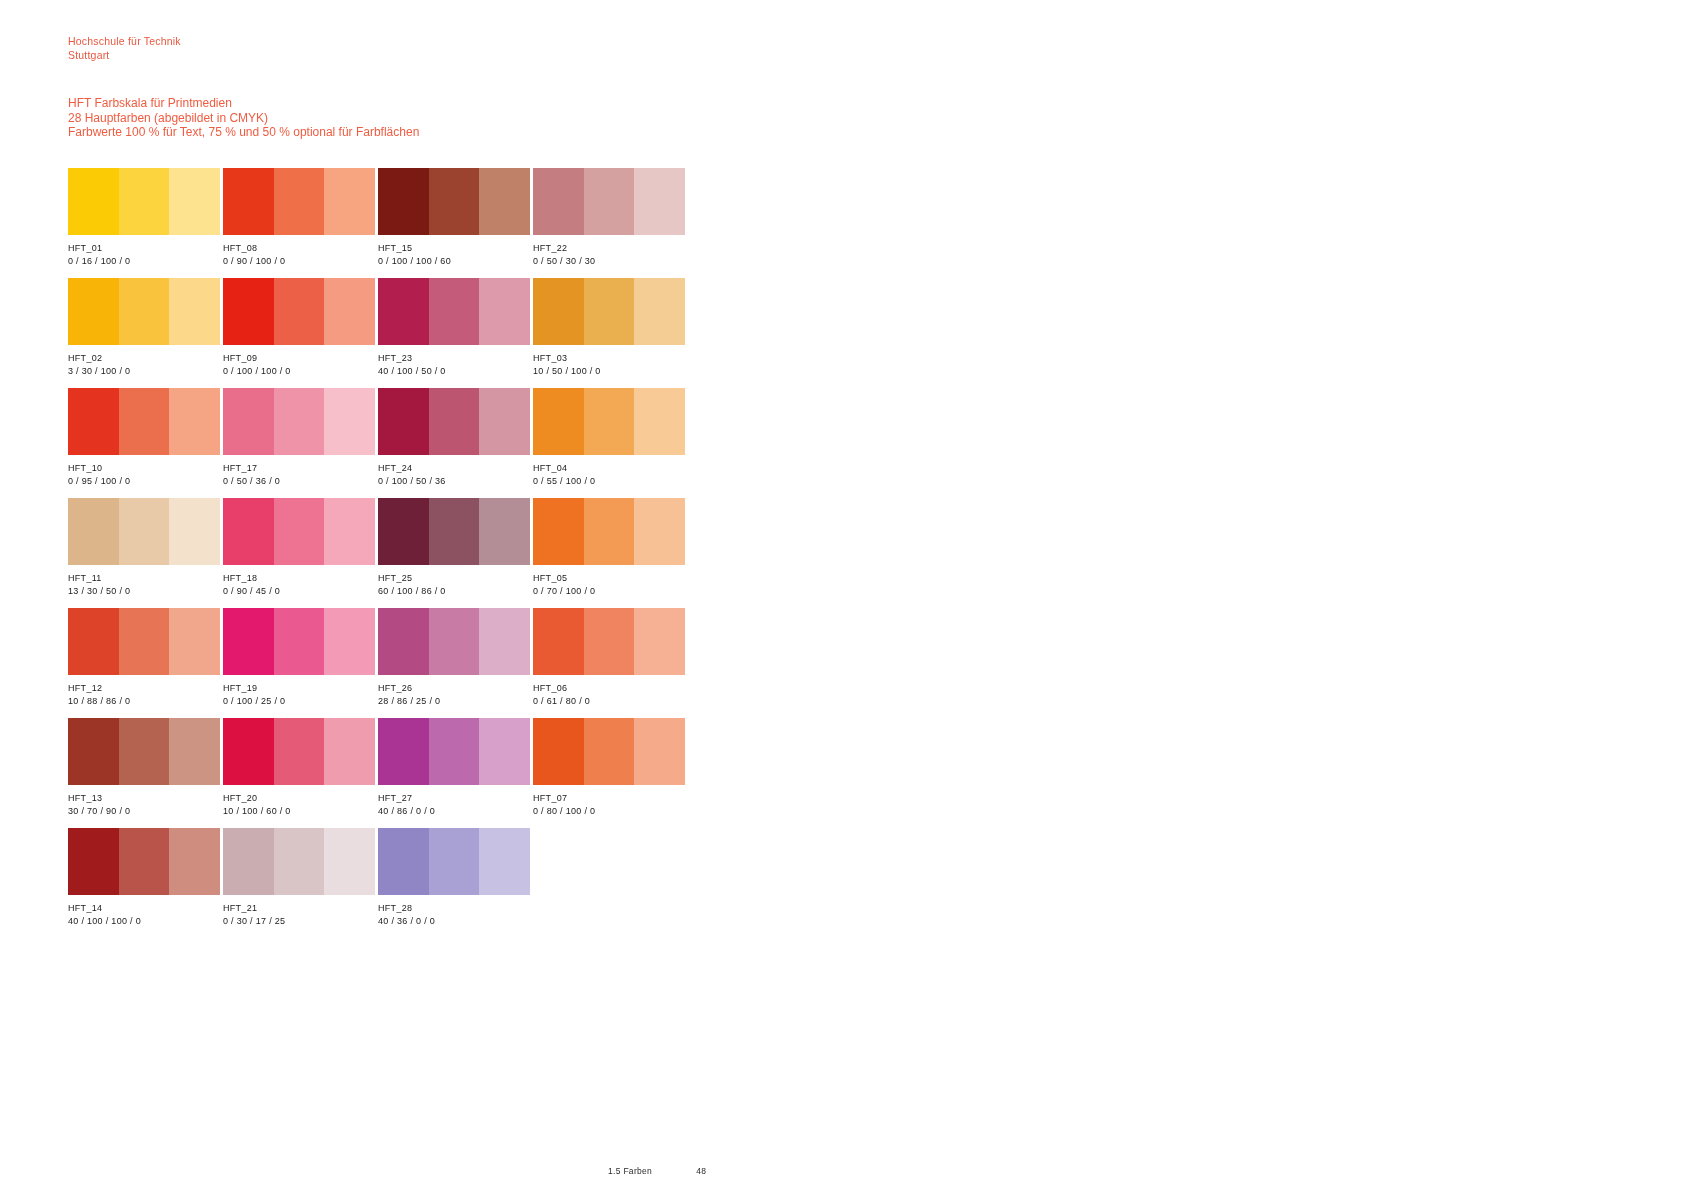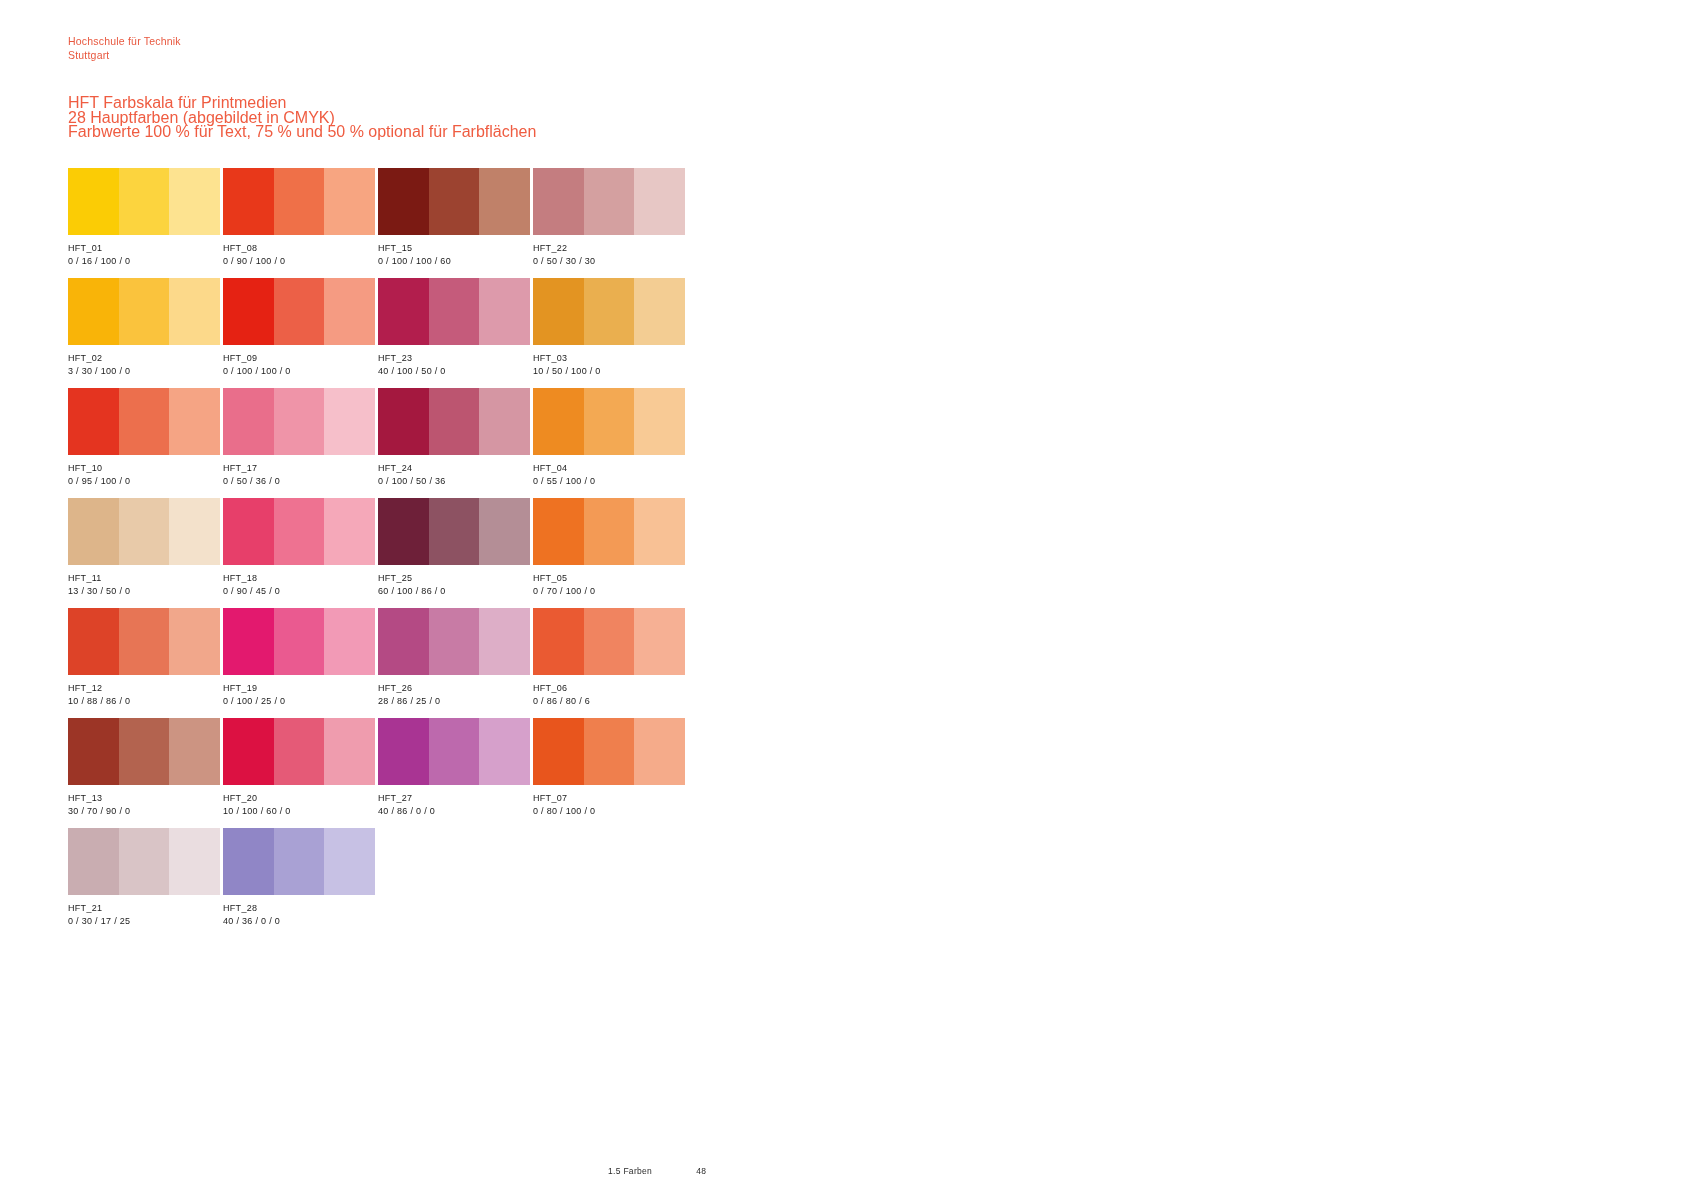--- a/index.html
+++ b/index.html
@@ -20,21 +20,21 @@
     position: absolute;
     font-size: 10.5px;
     line-height: 14px;
     letter-spacing: .2px;
     color: #e8583f;
     white-space: pre-line;
   }
 
   .intro {
     position: absolute;
-    font-size: 16px;
+    font-size: 12px;
     line-height: 14.5px;
     color: #ef5c41;
     white-space: pre-line;
   }
 
   
   .swatch-grid {
     position: absolute;
     left: 68px; top: 168px;
     width: 620px;
@@ -254,21 +254,21 @@
           <div class="swatch-label">HFT_26
 28 / 86 / 25 / 0</div>
         </div>
         <div class="swatch-cell">
           <div class="swatch-bars">
             <div style="background: rgb(234, 90, 50);"></div>
             <div style="background: rgb(240, 132, 96);"></div>
             <div style="background: rgb(246, 176, 148);"></div>
           </div>
           <div class="swatch-label">HFT_06
-0 / 86 / 80 / 6</div>
+0 / 61 / 80 / 0</div>
         </div>
         <div class="swatch-cell">
           <div class="swatch-bars">
             <div style="background: rgb(156, 53, 38);"></div>
             <div style="background: rgb(179, 99, 79);"></div>
             <div style="background: rgb(204, 148, 130);"></div>
           </div>
           <div class="swatch-label">HFT_13
 30 / 70 / 90 / 0</div>
         </div>
@@ -291,20 +291,29 @@
 40 / 86 / 0 / 0</div>
         </div>
         <div class="swatch-cell">
           <div class="swatch-bars">
             <div style="background: rgb(232, 85, 29);"></div>
             <div style="background: rgb(239, 127, 77);"></div>
             <div style="background: rgb(245, 171, 138);"></div>
           </div>
           <div class="swatch-label">HFT_07
 0 / 80 / 100 / 0</div>
+        </div>
+        <div class="swatch-cell">
+          <div class="swatch-bars">
+            <div style="background: rgb(160, 28, 28);"></div>
+            <div style="background: rgb(184, 84, 73);"></div>
+            <div style="background: rgb(207, 141, 128);"></div>
+          </div>
+          <div class="swatch-label">HFT_14
+40 / 100 / 100 / 0</div>
         </div>
         <div class="swatch-cell">
           <div class="swatch-bars">
             <div style="background: rgb(201, 173, 177);"></div>
             <div style="background: rgb(217, 196, 198);"></div>
             <div style="background: rgb(234, 221, 224);"></div>
           </div>
           <div class="swatch-label">HFT_21
 0 / 30 / 17 / 25</div>
         </div>

